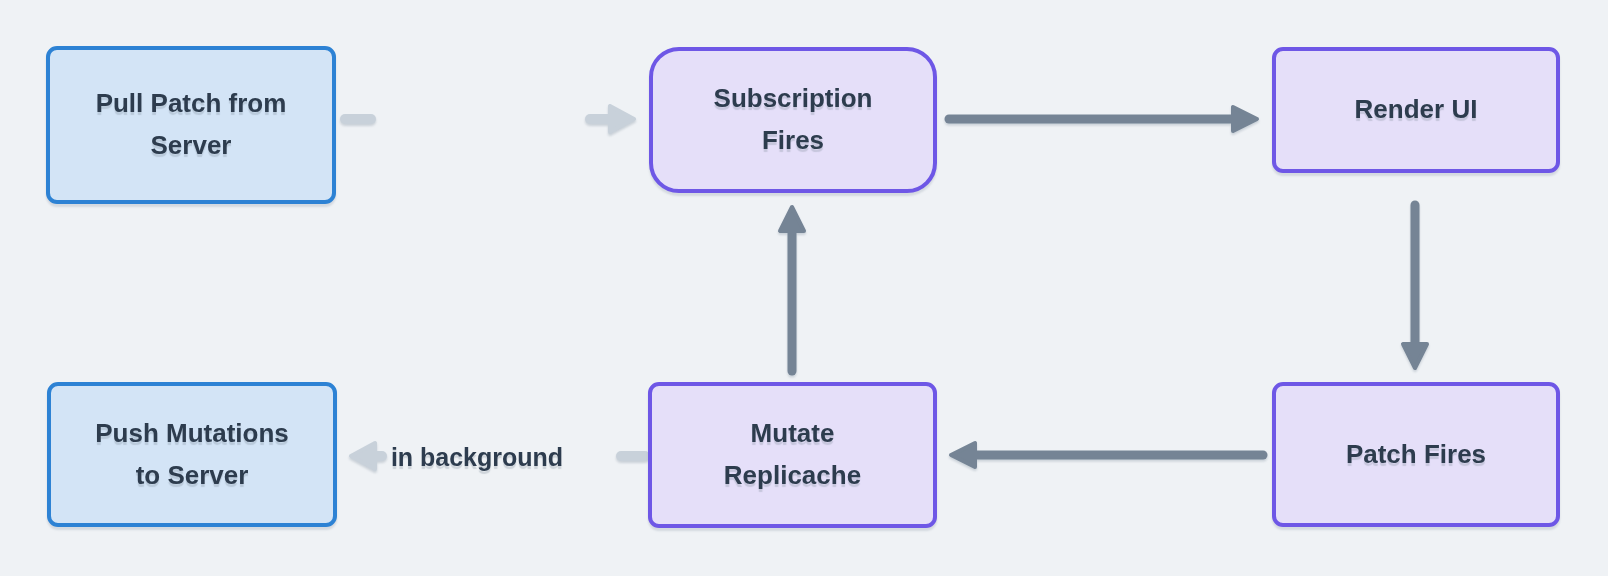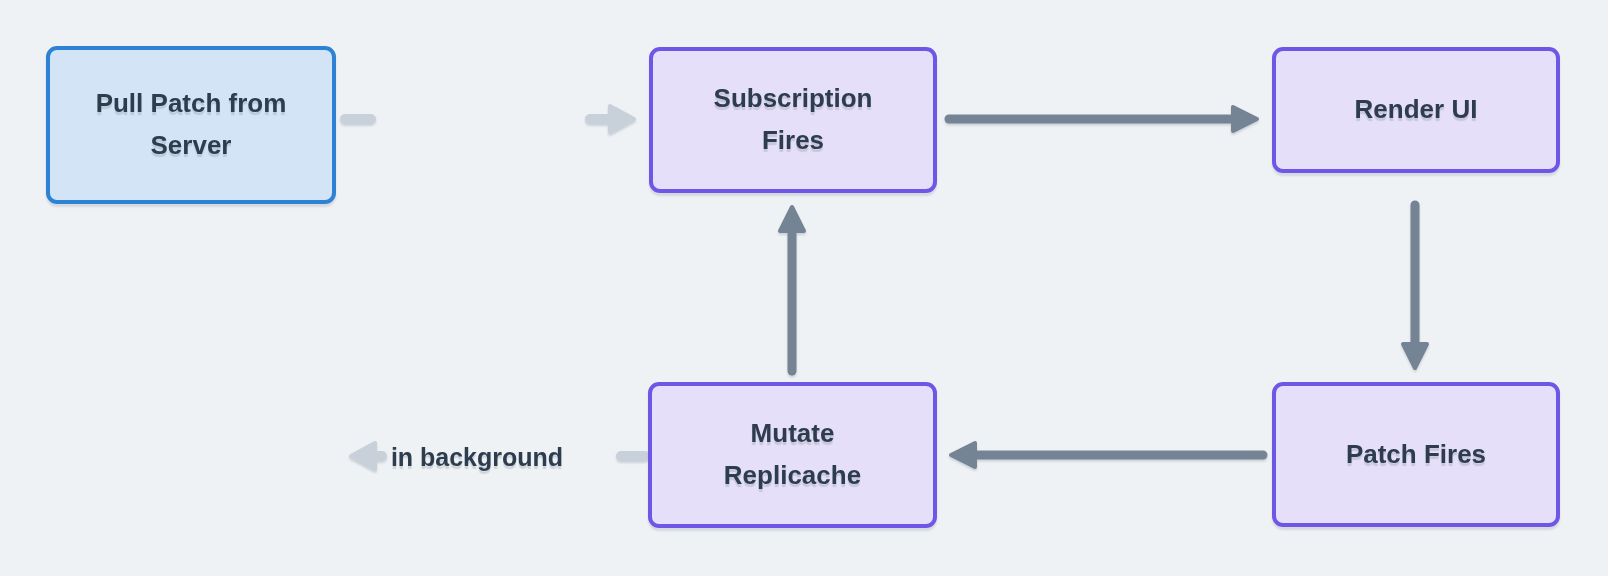--- a/index.html
+++ b/index.html
@@ -29,21 +29,21 @@
     line-height: 1.6;
     white-space: pre-line;
     color: var(--text, #2d3c4e);
     text-shadow: 0 3px 1px rgba(117,132,149,0.28);
     box-shadow: 0 3px 2px rgba(117,132,149,0.22);
   }
   .node.blue   { background: var(--blue-fill, #d3e4f6);   border-color: var(--blue-border, #2d82d4); }
   .node.purple { background: var(--purple-fill, #e5dff9); border-color: var(--purple-border, #6e57e6); }
 
   .node-pull   { left: 46px;   top: 46px;  width: 290px; height: 158px; }
-  .node-sub    { left: 649px;  top: 47px;  width: 288px; height: 146px; }
+  .node-sub    { left: 649px;  top: 47px;  width: 288px; height: 146px; border-radius: 30px; }
   .node-render { left: 1272px; top: 47px;  width: 288px; height: 126px; }
   .node-push   { left: 47px;   top: 382px; width: 290px; height: 145px; }
   .node-mutate { left: 648px;  top: 382px; width: 289px; height: 146px; }
   .node-event  { left: 1272px; top: 382px; width: 288px; height: 145px; }
 
   .edge-label {
     position: absolute;
     transform: translate(-50%, -50%);
     font-size: 25px;
     font-weight: 600;
@@ -118,20 +118,24 @@
 
   <div class="node purple node-sub">
     <span>Subscription
 Fires</span>
   </div>
 
   <div class="node purple node-render">
     <span>Render UI</span>
   </div>
 
+  <div class="node blue node-push">
+    <span>Push Mutations
+to Server</span>
+  </div>
 
   <div class="node purple node-mutate">
     <span>Mutate
 Replicache</span>
   </div>
 
   <div class="node purple node-event">
     <span>Patch Fires</span>
   </div>
 

